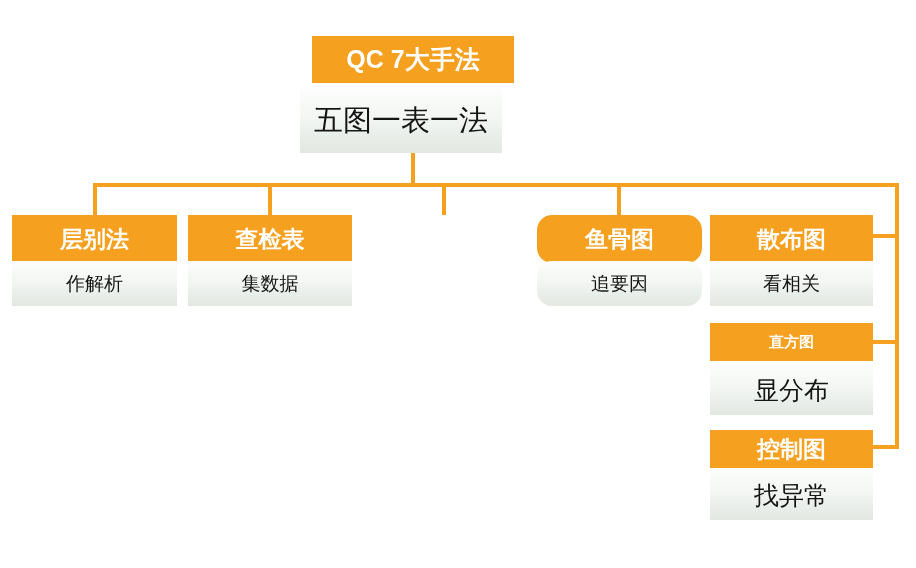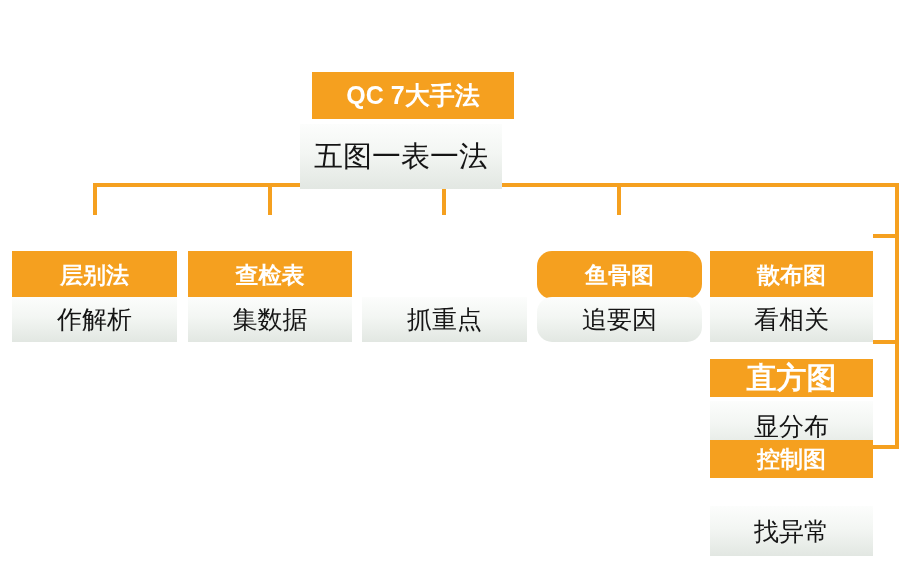--- a/index.html
+++ b/index.html
@@ -24,49 +24,48 @@
     pointer-events: none;
   }
   .node {
     position: absolute;
     display: flex;
     align-items: center;
     justify-content: center;
     box-sizing: border-box;
     text-align: center;
     white-space: nowrap;
-    margin-top: 36px;
   }
   .hdr {
     background: #F5A01F;
     color: #ffffff;
     font-weight: bold;
     font-family: "Liberation Sans", sans-serif;
   }
   .val {
     background: linear-gradient(to bottom, #FCFDFC 0%, #F3F6F3 45%, #E2E7E2 100%);
     color: #151515;
     font-weight: normal;
     font-family: "Liberation Serif", "DejaVu Serif", serif;
   }
   .root-hdr  { left: 312px; top: 36px;  width: 202px; height: 47px; font-size: 25px; }
   .root-sub  { left: 300px; top: 88px;  width: 202px; height: 65px; font-size: 29px; }
 
   .b-hdr { top: 215px; height: 48px; font-size: 23px; }
-  .b-val { top: 261px; height: 45px; font-size: 25px; }
+  .b-val { top: 261px; height: 45px; font-size: 19px; }
 
   .c0 { left: 12px;  width: 165px; }
   .c1 { left: 188px; width: 164px; }
   .c2 { left: 362px; width: 165px; }
   .c3 { left: 537px; width: 165px; border-radius: 15px; }
   .c4 { left: 710px; width: 163px; }
 
-  .r5-hdr { left: 710px; top: 323px; width: 163px; height: 38px; font-size: 30px; }
+  .r5-hdr { left: 710px; top: 323px; width: 163px; height: 38px; font-size: 15px; }
   .r5-val { left: 710px; top: 365px; width: 163px; height: 50px; font-size: 25px; }
-  .r6-hdr { left: 710px; top: 404px; width: 163px; height: 38px; font-size: 23px; }
+  .r6-hdr { left: 710px; top: 430px; width: 163px; height: 38px; font-size: 23px; }
   .r6-val { left: 710px; top: 470px; width: 163px; height: 50px; font-size: 25px; }
 </style>
 </head>
 <body>
 
 <div class="canvas">
 
   <svg class="connectors" viewBox="0 0 916 568" xmlns="http://www.w3.org/2000/svg">
     <g stroke="#F5A01F" stroke-width="4" fill="none">
 
@@ -89,21 +88,20 @@
 
   <div class="node hdr root-hdr">QC 7大手法</div>
   <div class="node val root-sub">五图一表一法</div>
 
   <div class="node hdr b-hdr c0">层别法</div>
   <div class="node val b-val c0">作解析</div>
 
   <div class="node hdr b-hdr c1">查检表</div>
   <div class="node val b-val c1">集数据</div>
 
-  <div class="node val b-val c2">抓重点</div>
 
   <div class="node hdr b-hdr c3">鱼骨图</div>
   <div class="node val b-val c3">追要因</div>
 
   <div class="node hdr b-hdr c4">散布图</div>
   <div class="node val b-val c4">看相关</div>
 
   <div class="node hdr r5-hdr">直方图</div>
   <div class="node val r5-val">显分布</div>
 

